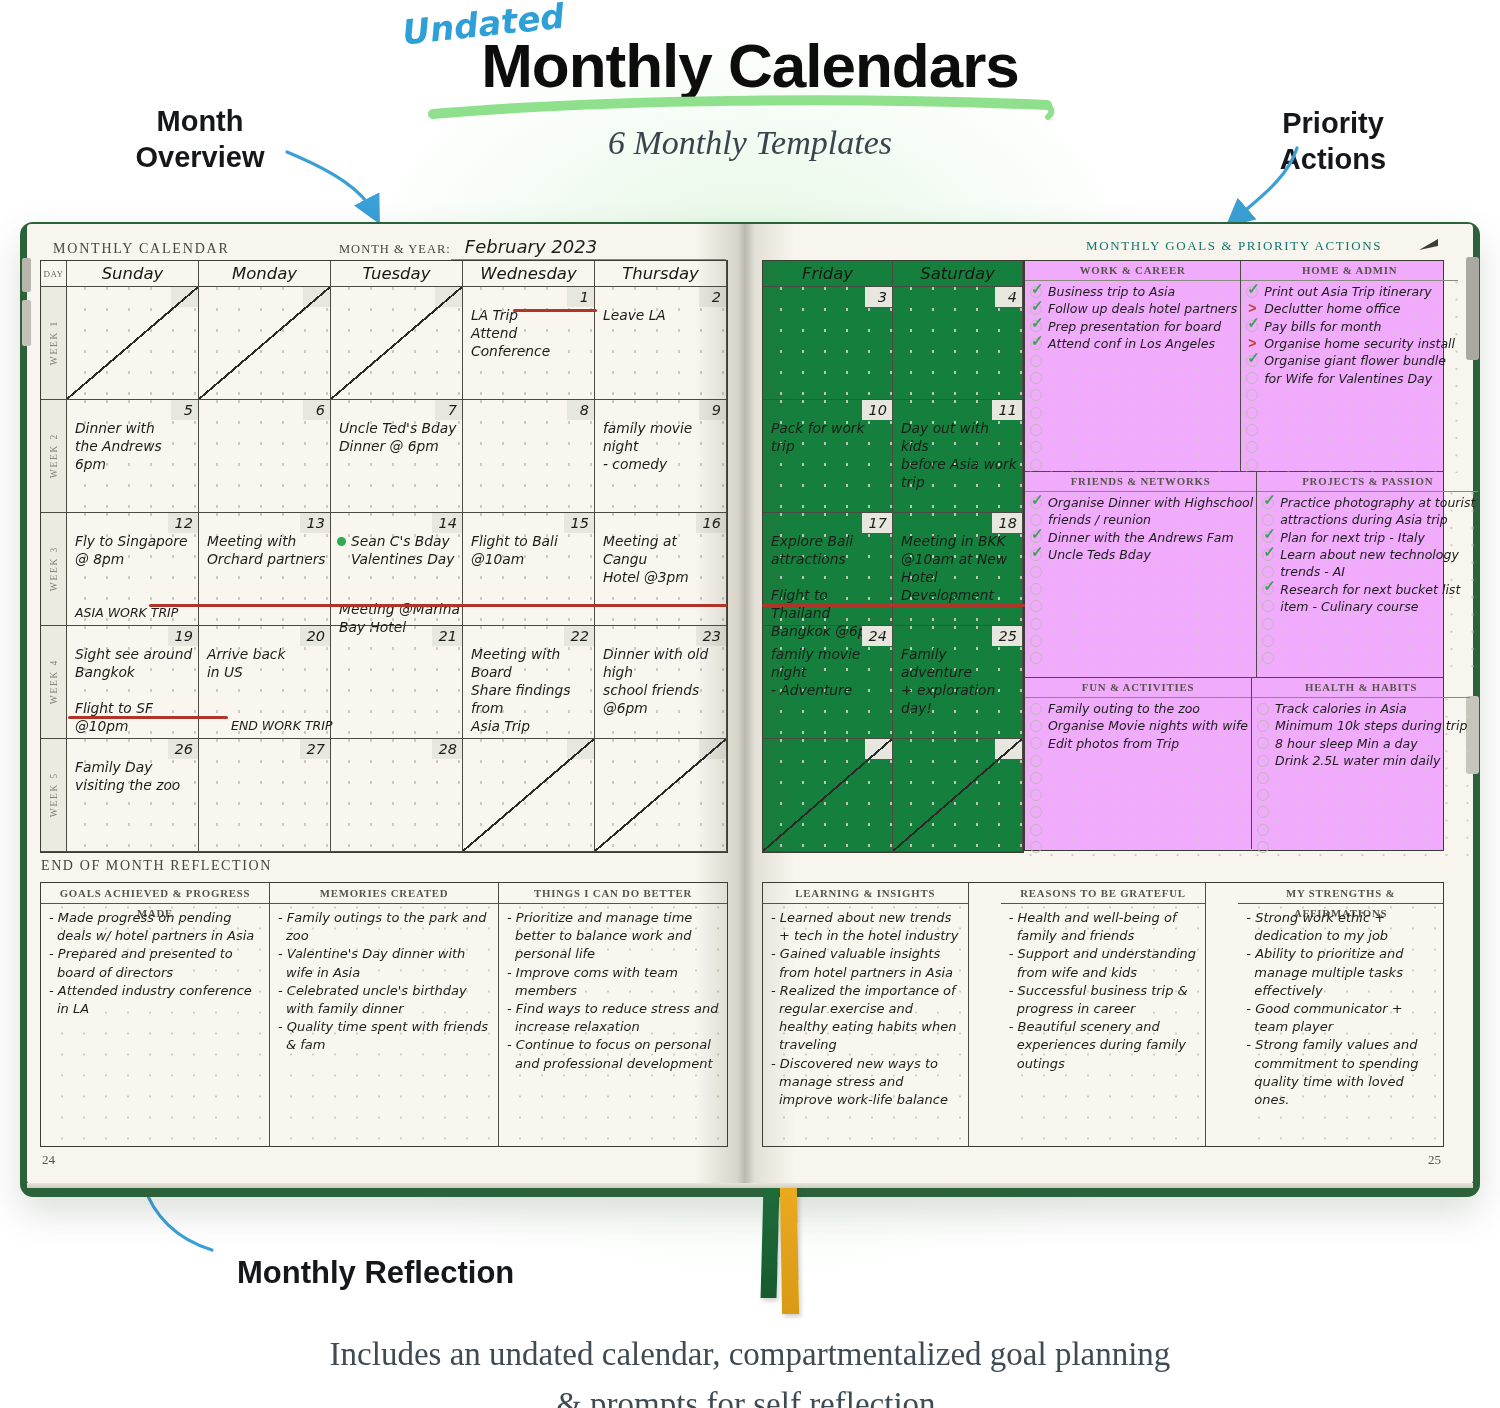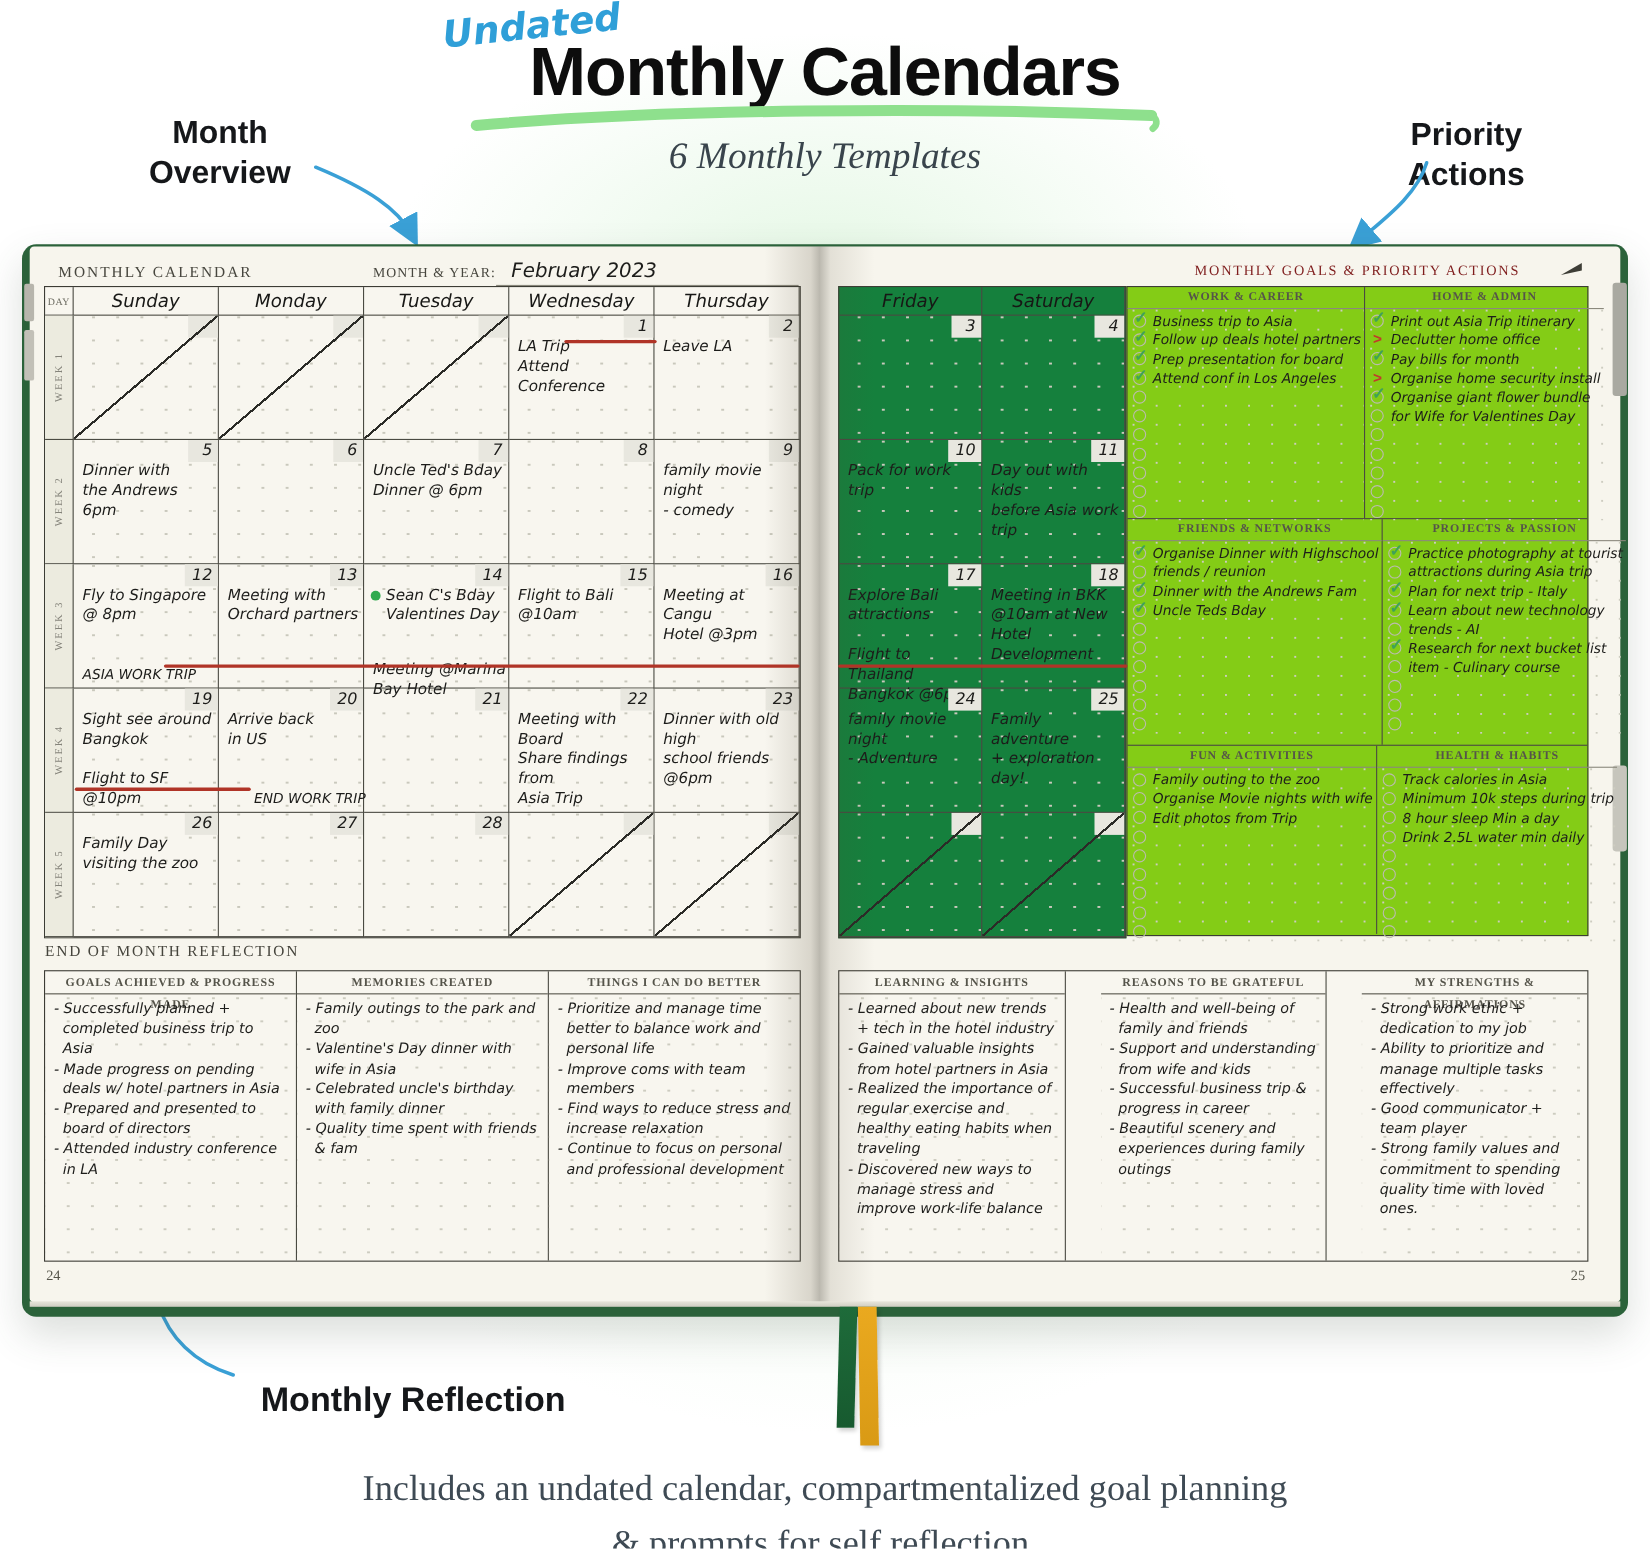--- a/index.html
+++ b/index.html
@@ -39,21 +39,21 @@
   .tab-l2{left:-5px;top:76px;width:9px;height:46px;background:#c2c0b7;}
   .tab-r1{right:-6px;top:33px;width:13px;height:103px;background:#a9a9a1;border-radius:3px;}
   .tab-r2{right:-6px;top:472px;width:13px;height:78px;background:#c6c5bc;border-radius:3px;}
   
   .hand{font-family:"DejaVu Sans",sans-serif;font-style:italic;}
   .page-head{position:absolute;left:26px;right:16px;top:12px;display:flex;align-items:baseline;justify-content:space-between;}
   .ph-title{width:286px;font-family:"Liberation Serif",serif;font-size:14px;letter-spacing:1.8px;color:#47463e;}
   .my-label{font-family:"Liberation Serif",serif;font-size:12.5px;letter-spacing:1px;color:#47463e;flex:0 0 auto;}
   .my-val{flex:1;border-bottom:1.3px solid #8a887c;padding:0 0 2px 14px;font-size:18px;color:#1c1c1a;}
   .page-head-r{position:absolute;left:282px;width:420px;top:14px;text-align:center;
-    font-family:"Liberation Serif",serif;font-size:13px;letter-spacing:1.6px;color:#7f1d1d;}
+    font-family:"Liberation Serif",serif;font-size:13px;letter-spacing:1.6px;color:#0f766e;}
   .pen{position:absolute;right:34px;top:14px;}
   
   .cal{position:absolute;left:13px;top:36px;width:688px;display:grid;
     grid-template-columns:26px repeat(5,1fr);grid-template-rows:26px repeat(5,113px);
     border:1.6px solid #3c3c35;background:#f8f6ef;box-sizing:border-box;}
   .cal-r{position:absolute;left:20px;top:36px;width:262px;display:grid;
     grid-template-columns:repeat(2,1fr);grid-template-rows:26px repeat(5,113px);
     border:1.6px solid #3c3c35;background:#15803d;box-sizing:border-box;}
   .cal>div,.cal-r>div{border-right:1.1px solid #4a4a42;border-bottom:1.1px solid #4a4a42;box-sizing:border-box;}
   .corner{font-family:"Liberation Serif",serif;font-size:9px;letter-spacing:.5px;color:#6b6a60;
@@ -77,21 +77,21 @@
   .trip-label{position:absolute;bottom:5px;left:8px;font-family:"DejaVu Sans",sans-serif;
     font-style:italic;font-size:12.5px;color:#1c1c1a;white-space:nowrap;}
   .trip-label.mid{left:32px;}
   .redline{position:absolute;height:2.6px;background:#b03427;border-radius:2px;z-index:3;}
   .rl-la{left:486px;top:85px;width:84px;}
   .rl-asia{left:122px;top:380px;width:578px;}
   .rl-end{left:41px;top:492px;width:160px;}
   .rl-asia-r{left:20px;top:380px;width:263px;}
   
   .goals{position:absolute;left:282px;top:36px;width:420px;height:591px;
-    border:1.6px solid #3c3c35;box-sizing:border-box;background:#84cc16;}
+    border:1.6px solid #3c3c35;box-sizing:border-box;background:#f0abfc;}
   .grow{display:flex;border-bottom:1.1px solid #4a4a42;box-sizing:border-box;}
   .grow:last-child{border-bottom:none;}
   .gsec{flex:1;box-sizing:border-box;}
   .gsec:first-child{border-right:1.1px solid #4a4a42;}
   .gsec-title{height:19px;line-height:19px;text-align:center;border-bottom:1px solid #8b897d;
     font-family:"Liberation Serif",serif;font-size:10.8px;letter-spacing:.8px;color:#55544a;font-weight:700;}
   .gsec-items{padding-top:2px;background-image:radial-gradient(circle,#cdccc0 1px,rgba(0,0,0,0) 1.2px);
     background-size:21px 17.3px;background-position:16px 10px;}
   .gitem{display:flex;align-items:center;height:17.3px;padding:0 3px;}
   .gmark{width:12px;height:12px;border:1.1px solid #bcbbb0;border-radius:50%;margin:0 6px 0 2px;
@@ -324,21 +324,20 @@
         <div class="redline rl-la"></div>
         <div class="redline rl-asia"></div>
         <div class="redline rl-end"></div>
 
         <div class="eomr">END OF MONTH REFLECTION</div>
         <div class="refl refl-l">
           <div class="rcol">
             <div class="rhead">GOALS ACHIEVED &amp; PROGRESS MADE</div>
             <div class="rbody">
 
-            <div class="rline">- Successfully planned + completed business trip to Asia</div>
                 <div class="rline">- Made progress on pending deals w/ hotel partners in Asia</div>
                 <div class="rline">- Prepared and presented to board of directors</div>
                 <div class="rline">- Attended industry conference in LA</div>
               </div>
           </div>
           <div class="rcol">
             <div class="rhead">MEMORIES CREATED</div>
             <div class="rbody">
 
             <div class="rline">- Family outings to the park and zoo</div>

